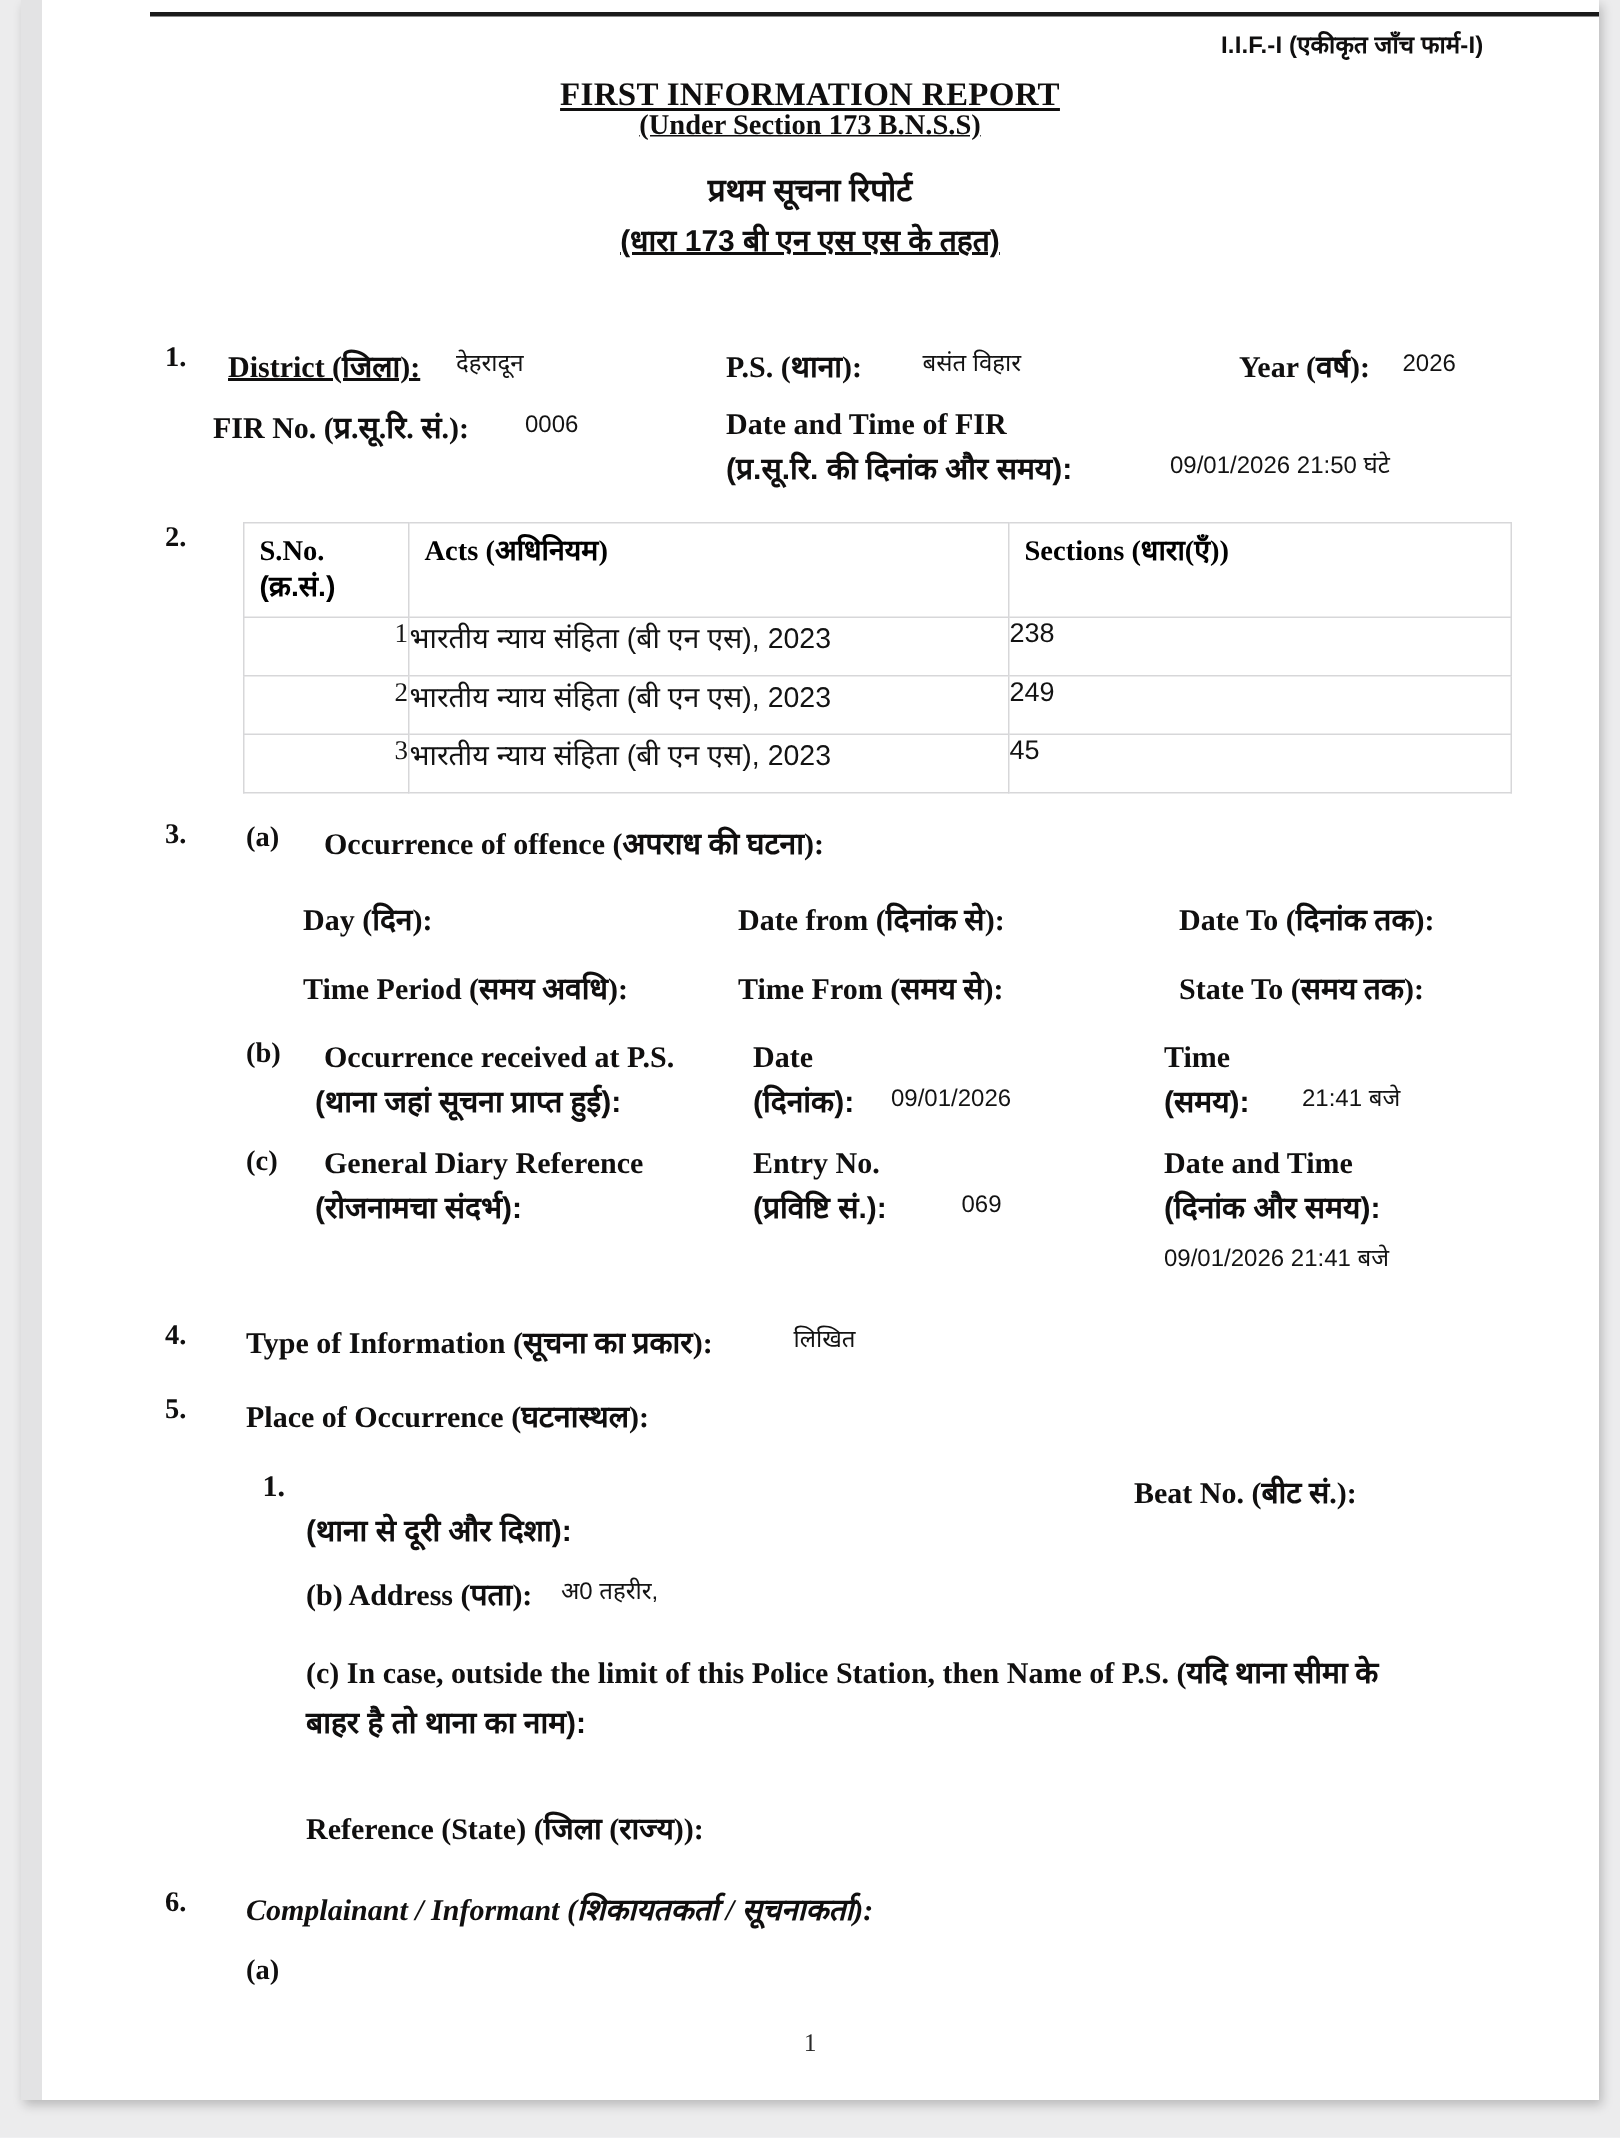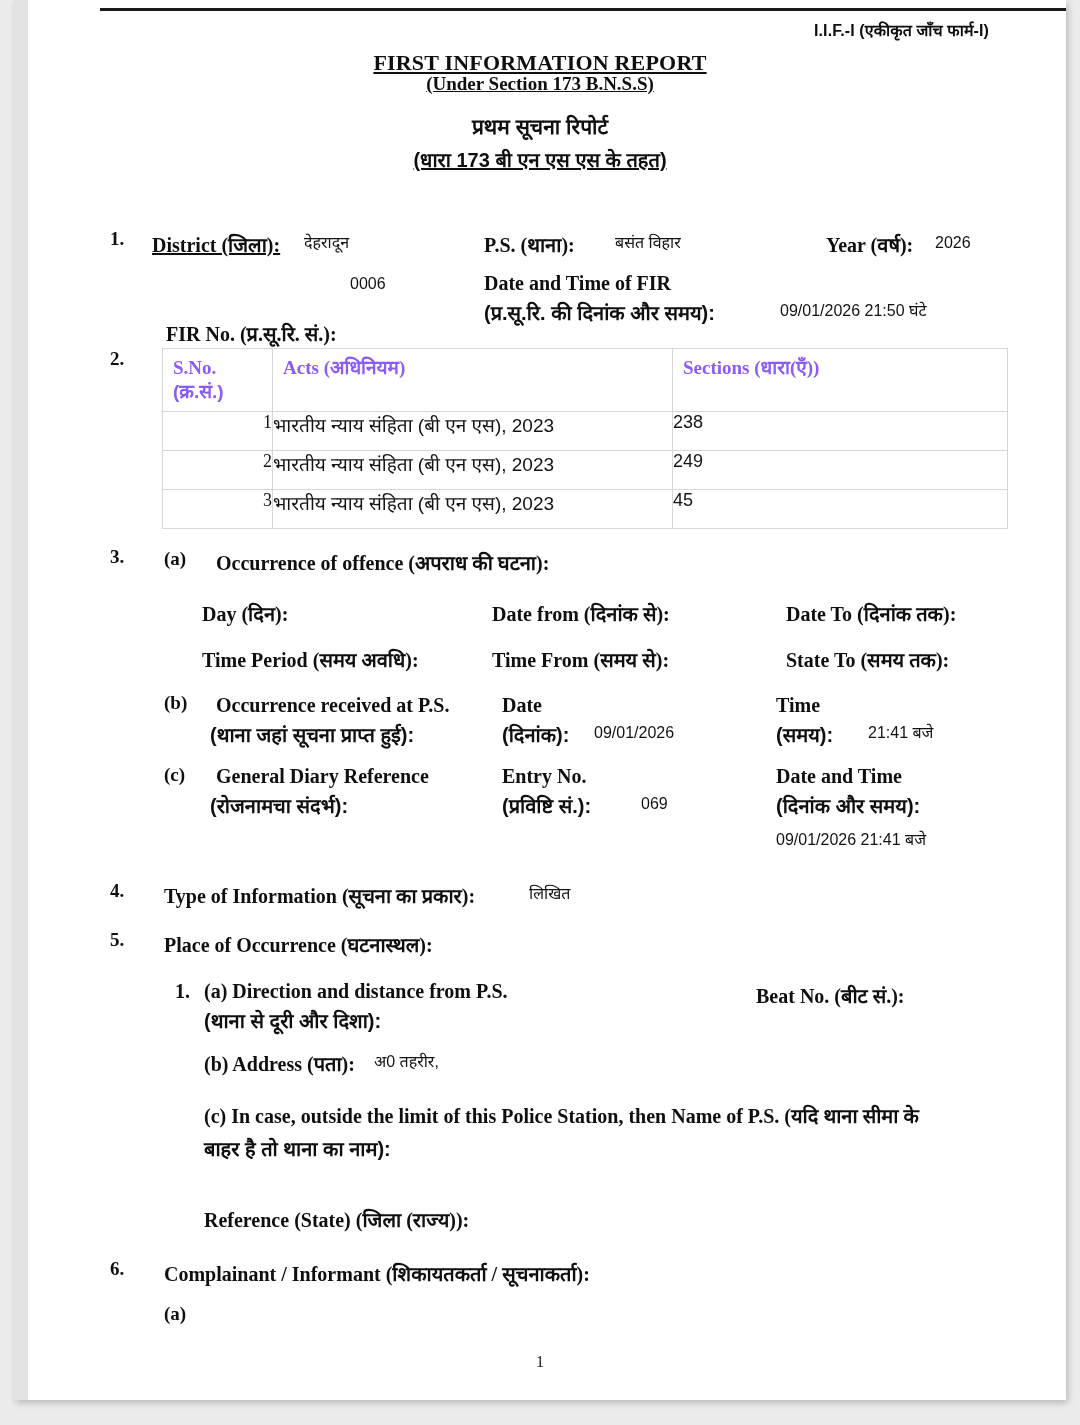--- a/index.html
+++ b/index.html
@@ -118,21 +118,21 @@
     vertical-align: top;
   }
   .c-sno   { width: 110px; }
   .c-acts  { width: 400px; }
   .c-secs  { width: 335px; }
 
   .th-txt {
     font-family: "Liberation Serif", "DejaVu Serif", serif;
     font-weight: bold;
     font-size: 19px;
-    color: #8b5cf6;
+    color: #000000;
     padding: 7px 8px 0 10px;
     line-height: 1.25;
   }
   .th-txt .hi {
     font-family: "Liberation Sans", "DejaVu Sans", sans-serif;
   }
   .cell-sno {
     text-align: right;
     padding: 6px 12px 10px 0;
     font-family: "Liberation Serif", "DejaVu Serif", serif;
@@ -186,21 +186,21 @@
 
   <div class="t serif lab" style="left:138px; top:234px;text-decoration:underline;">District (जिला):</div>
   <div class="t val" style="left:290px; top:234px;">देहरादून</div>
 
   <div class="t serif lab" style="left:470px; top:234px;">P.S. (थाना):</div>
   <div class="t val" style="left:601px; top:234px;">बसंत विहार</div>
 
   <div class="t serif lab" style="left:812px; top:234px;">Year (वर्ष):</div>
   <div class="t val" style="left:921px; top:234px;">2026</div>
 
-  <div class="t serif lab" style="left:152px; top:275px;margin-top:48px;">FIR No. (प्र.सू.रि. सं.):</div>
+  <div class="t serif lab" style="left:128px; top:275px;">FIR No. (प्र.सू.रि. सं.):</div>
   <div class="t val" style="left:336px; top:275px;">0006</div>
 
   <div class="t serif lab" style="left:470px; top:272px;">Date and Time of FIR</div>
   <div class="t dev lab" style="left:470px; top:302px;">(प्र.सू.रि. की दिनांक और समय):</div>
   <div class="t val" style="left:766px; top:302px;">09/01/2026 21:50 घंटे</div>
 
   <div class="num" style="left:96px; top:348px;">2.</div>
 
   <table class="tbl">
     <colgroup>
@@ -289,36 +289,35 @@
   <div class="t val" style="left:762px; top:831px;">09/01/2026 21:41 बजे</div>
 
   <div class="num" style="left:96px; top:880px;">4.</div>
   <div class="t serif lab" style="left:150px; top:885px;">Type of Information (सूचना का प्रकार):</div>
   <div class="t val" style="left:515px; top:885px;">लिखित</div>
 
   <div class="num" style="left:96px; top:929px;">5.</div>
   <div class="t serif lab" style="left:150px; top:934px;">Place of Occurrence (घटनास्थल):</div>
 
   <div class="t serif lab" style="left:161px; top:980px;">1.</div>
-  <div class="t serif lab" style="left:190px; top:980px;">(a) Direction and distance from P.S.</div>
   <div class="t dev lab" style="left:190px; top:1010px;">(थाना से दूरी और दिशा):</div>
   <div class="t val" style="left:430px; top:1010px;"></div>
 
   <div class="t serif lab" style="left:742px; top:985px;">Beat No. (बीट सं.):</div>
   <div class="t val" style="left:918px; top:985px;"></div>
 
   <div class="t serif lab" style="left:190px; top:1053px;">(b) Address (पता):</div>
   <div class="t val" style="left:360px; top:1053px;">अ0 तहरीर,</div>
 
   <div class="t serif lab" style="left:190px; top:1105px;">(c) In case, outside the limit of this Police Station, then  Name of P.S. (यदि थाना सीमा के</div>
   <div class="t dev lab" style="left:190px; top:1138px;">बाहर है तो थाना का नाम):</div>
   <div class="t val" style="left:432px; top:1138px;"></div>
 
   <div class="t serif lab" style="left:190px; top:1209px;">Reference (State) (जिला (राज्य)):</div>
   <div class="t val" style="left:470px; top:1209px;"></div>
 
   <div class="num" style="left:96px; top:1258px;">6.</div>
-  <div class="t serif lab" style="left:150px; top:1263px;">Complainant / Informant (शिकायतकर्ता / सूचनाकर्ता):</div>
+  <div class="t serif lab" style="left:150px; top:1263px;font-style:italic;">Complainant / Informant (शिकायतकर्ता / सूचनाकर्ता):</div>
   <div class="t serif lab-sm" style="left:150px; top:1303px;">(a)</div>
 
   <div class="pageno">1</div>
 
 </div>
 
 </body></html>

